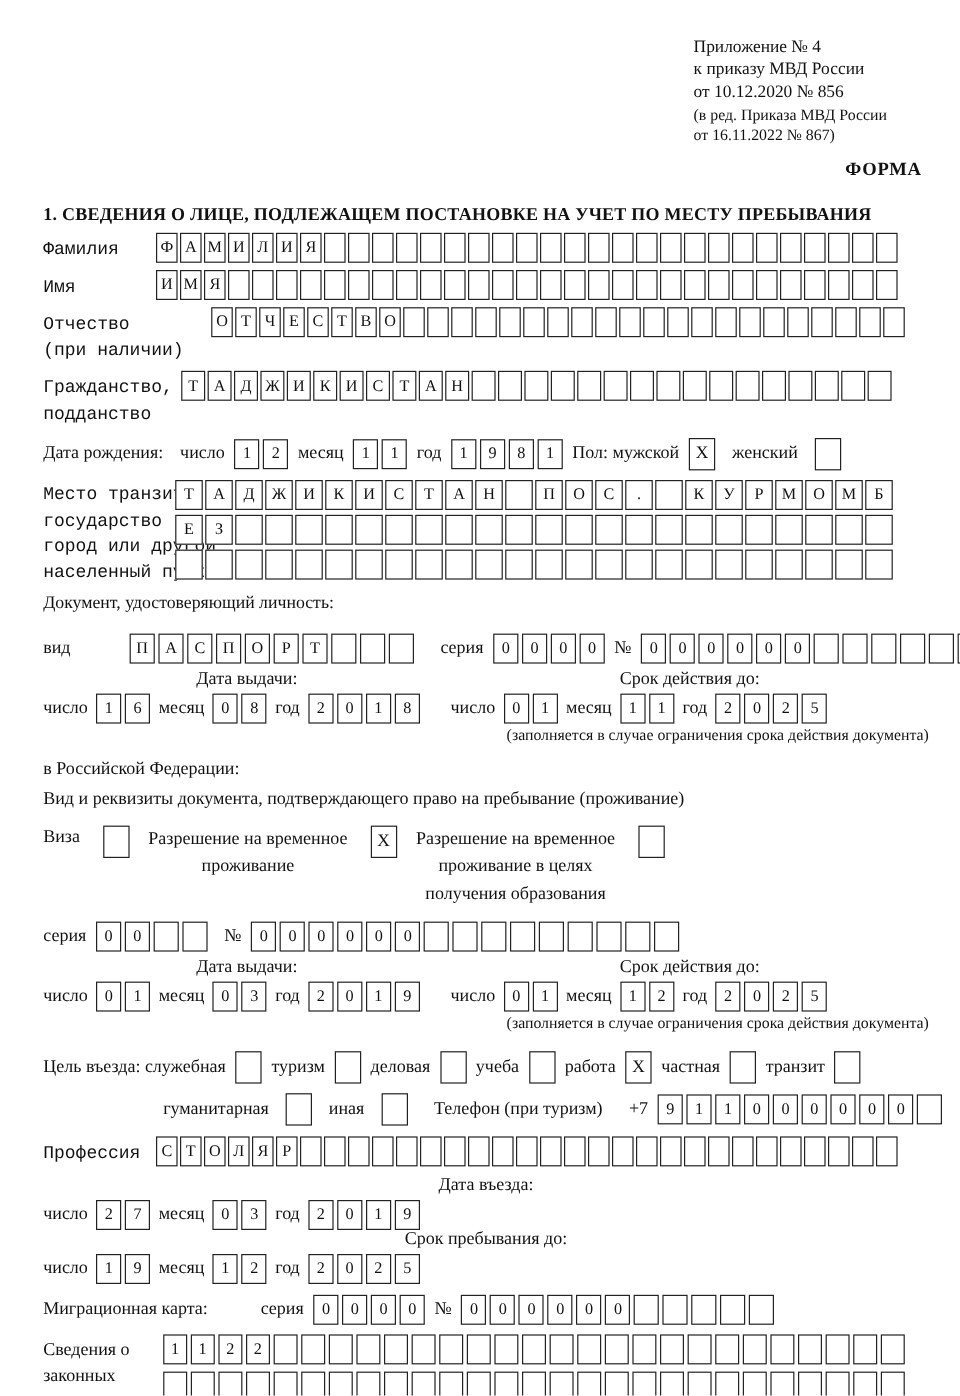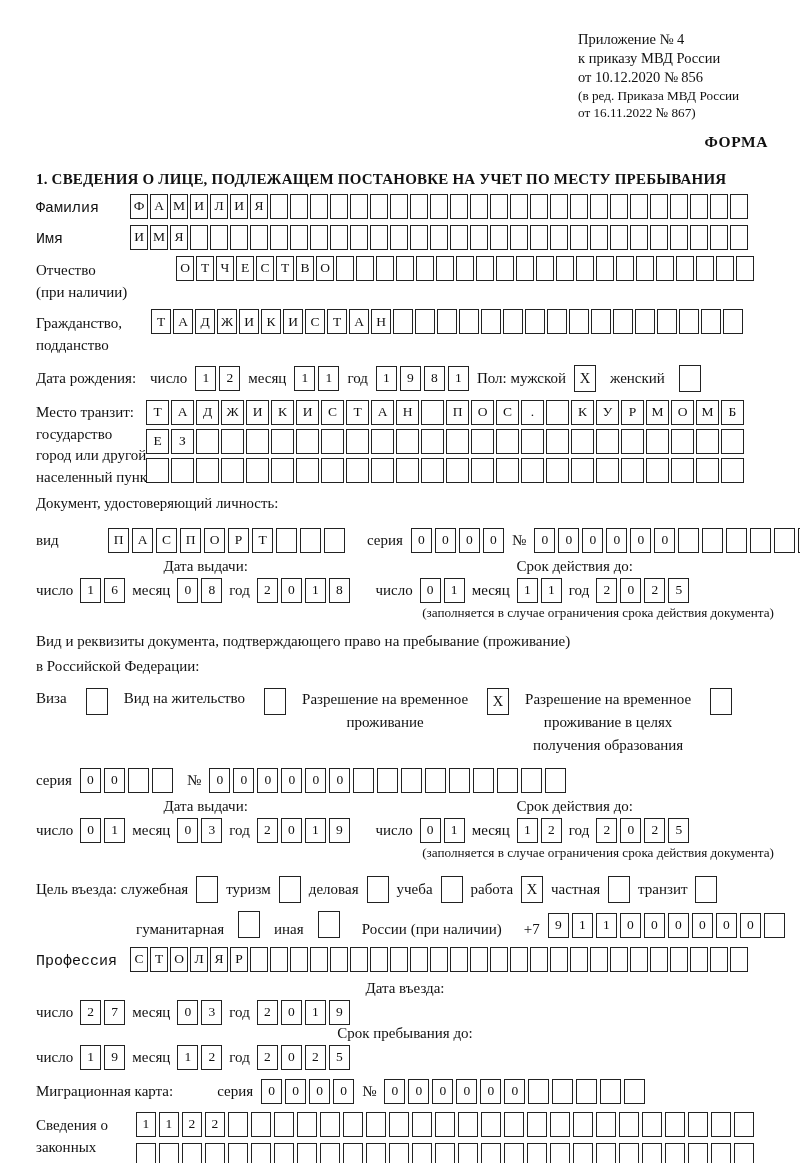--- a/index.html
+++ b/index.html
@@ -22,21 +22,21 @@
   .g3{gap:3px;}
   .box{display:inline-flex;flex:none;align-items:center;justify-content:center;
        width:16px;height:23px;border:1.6px solid #222;font-size:13.5px;background:#fff;}
   .bw16 .box{width:16px;}
   .bw18 .box{width:18px;}
   .bw19 .box{width:19px;}
   .bw21 .box{width:21px;}
   .cbox{display:inline-flex;flex:none;align-items:center;justify-content:center;
         width:20px;height:25px;border:1.6px solid #222;font-size:14.5px;background:#fff;}
   .w94{width:94px;font-family:Liberation Mono, monospace;} .w140{width:140px;} .w115{width:115px;} .w110{width:110px;} .w72{width:72px;}
-  .lbl2{line-height:1.45;}
+  .lbl2{line-height:1.45;font-family:Liberation Mono, monospace;}
   .stack{display:flex;flex-direction:column;gap:4px;}
   .inline-row{display:flex;align-items:center;font-size:15px;margin-top:8px;}
   .inline-row .sp{width:8px;flex:none;} .inline-row .sp14{width:14px;flex:none;} .inline-row .sp22{width:22px;flex:none;}
   .word{white-space:nowrap;flex:none;}
   
   .doc-head{text-align:left;font-weight:normal;font-size:14.8px;margin-top:6px;}
   
   .dates-grid{display:flex;margin-top:5px;font-size:15px;}
   .dcol-l{flex:0 0 46%;}
   .dcol-r{flex:1;}
@@ -429,31 +429,27 @@
             <span class="box">0</span>
             <span class="box">2</span>
             <span class="box">5</span>
           </span>
       </div>
     </div>
   </div>
   <div class="dnote">(заполняется в случае ограничения срока действия документа)</div>
 
   <div style="font-size:15px;margin-top:8px;line-height:1.7;">
+    <div>в Российской Федерации:</div>
     <div>Вид и реквизиты документа, подтверждающего право на пребывание (проживание)</div>
-    <div>в Российской Федерации:</div>
   </div>
 
   <div class="chk-row">
     <div class="chk-item">
       <span class="word mt2">Виза</span>
-      <span class="cbox"></span>
-    </div>
-    <div class="chk-item">
-      <span class="word mt2">Вид на жительство</span>
       <span class="cbox"></span>
     </div>
     <div class="chk-item">
       <div class="chk-lines">
         <div>Разрешение на временное</div>
         <div>проживание</div>
       </div>
       <span class="cbox">X</span>
     </div>
     <div class="chk-item">
@@ -568,30 +564,30 @@
       <span class="sp"></span>
     <span class="word">частная</span>
       <span class="sp"></span>
     <span class="cbox"></span>
       <span class="sp"></span>
     <span class="word">транзит</span>
       <span class="sp"></span>
     <span class="cbox"></span>
   </div>
 
-  <div class="inline-row" style="margin-top:8px;padding-left:100px;align-items:flex-end;">
+  <div class="inline-row" style="margin-top:8px;padding-left:100px;">
     <span class="word">гуманитарная</span>
       <span class="sp14"></span>
     <span class="cbox"></span>
       <span class="sp14"></span>
     <span class="word">иная</span>
       <span class="sp14"></span>
     <span class="cbox"></span>
       <span class="sp22"></span>
-    <span class="word">России (при наличии)</span>
+    <span class="word">Телефон (при туризм)</span>
       <span class="sp22"></span>
     <span class="word">+7</span>
       <span class="sp"></span>
     <span class="boxrow bw19 g3">
         <span class="box">9</span>
         <span class="box">1</span>
         <span class="box">1</span>
         <span class="box">0</span>
         <span class="box">0</span>
         <span class="box">0</span>

